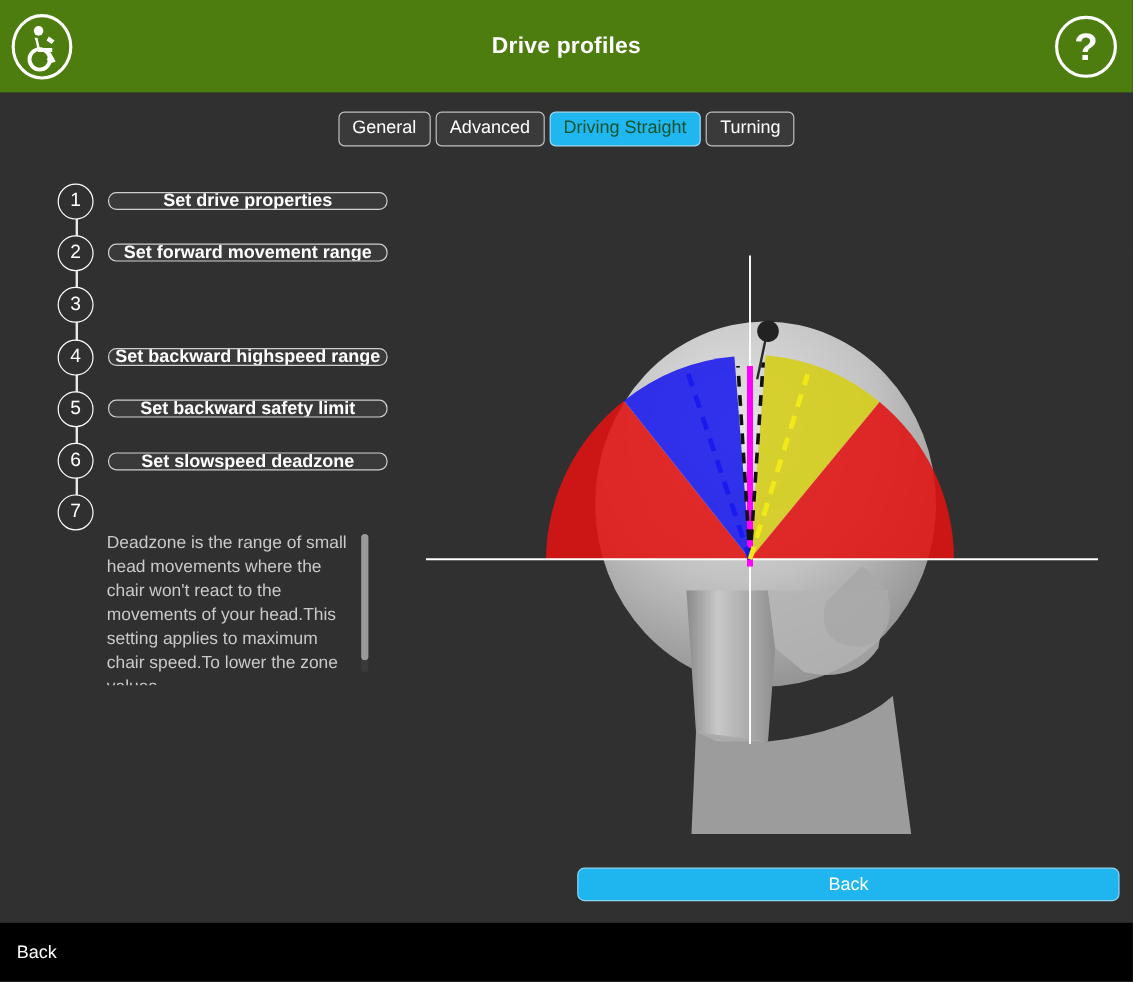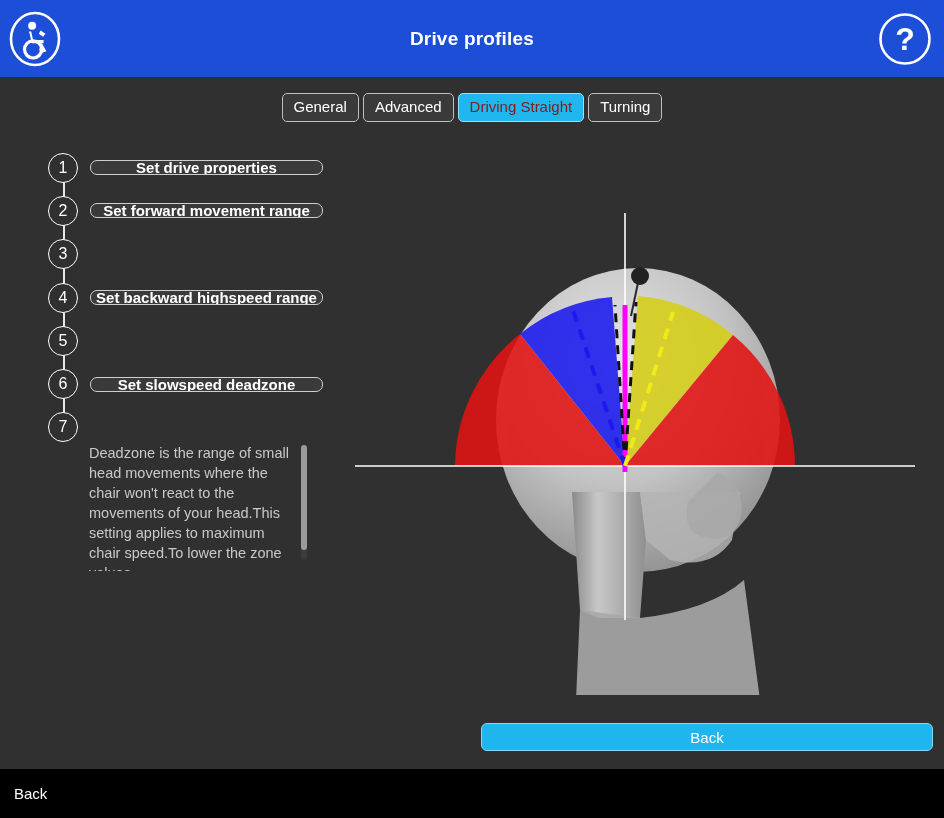--- a/index.html
+++ b/index.html
@@ -7,21 +7,21 @@
     width:944px; height:818px;
     background:#303030;
     font-family:"Liberation Sans", sans-serif;
     overflow:hidden;
   }
   #app { position:relative; width:944px; height:818px; background:#303030; }
 
   
   .header {
     position:absolute; left:0; top:0; width:944px; height:77px;
-    background:#1d4ed8; 
+    background:#4d7c0f; 
   }
   .header-title {
     position:absolute; left:0; top:0; width:944px; height:77px;
     display:flex; align-items:center; justify-content:center;
     color:#fff; font-size:19px; font-weight:bold;
     letter-spacing:0.2px;
   }
   .hdr-icon-left {
     position:absolute; left:8px; top:10px; width:54px; height:58px;
   }
@@ -35,21 +35,21 @@
     display:flex; justify-content:center; gap:4px;
   }
   .tab {
     border:1px solid #bfbfbf; border-radius:5px;
     background:#3a3a3a; color:#fff;
     font-size:15px; padding:4px 11px 5px 11px;
     line-height:18px; white-space:nowrap;
     cursor:pointer;
   }
   .tab.active {
-    background:#20b6ef; border-color:#9fdcf5; color:#7f1d1d;
+    background:#20b6ef; border-color:#9fdcf5; color:#14532d;
   }
 
   
   .steps {
     position:absolute; left:48px; top:146px; width:275px;
   }
   .step-row {
     position:relative; height:43.3px;
     display:flex; align-items:center;
   }
@@ -175,20 +175,21 @@
     </div>
     <div class="step-row">
       <div class="step-num">3</div>
     </div>
     <div class="step-row">
       <div class="step-num">4</div>
       <div class="step-btn">Set backward highspeed range</div>
     </div>
     <div class="step-row">
       <div class="step-num">5</div>
+      <div class="step-btn">Set backward safety limit</div>
     </div>
     <div class="step-row">
       <div class="step-num">6</div>
       <div class="step-btn">Set slowspeed deadzone</div>
     </div>
     <div class="step-row">
       <div class="step-num">7</div>
     </div>
   </div>
 

